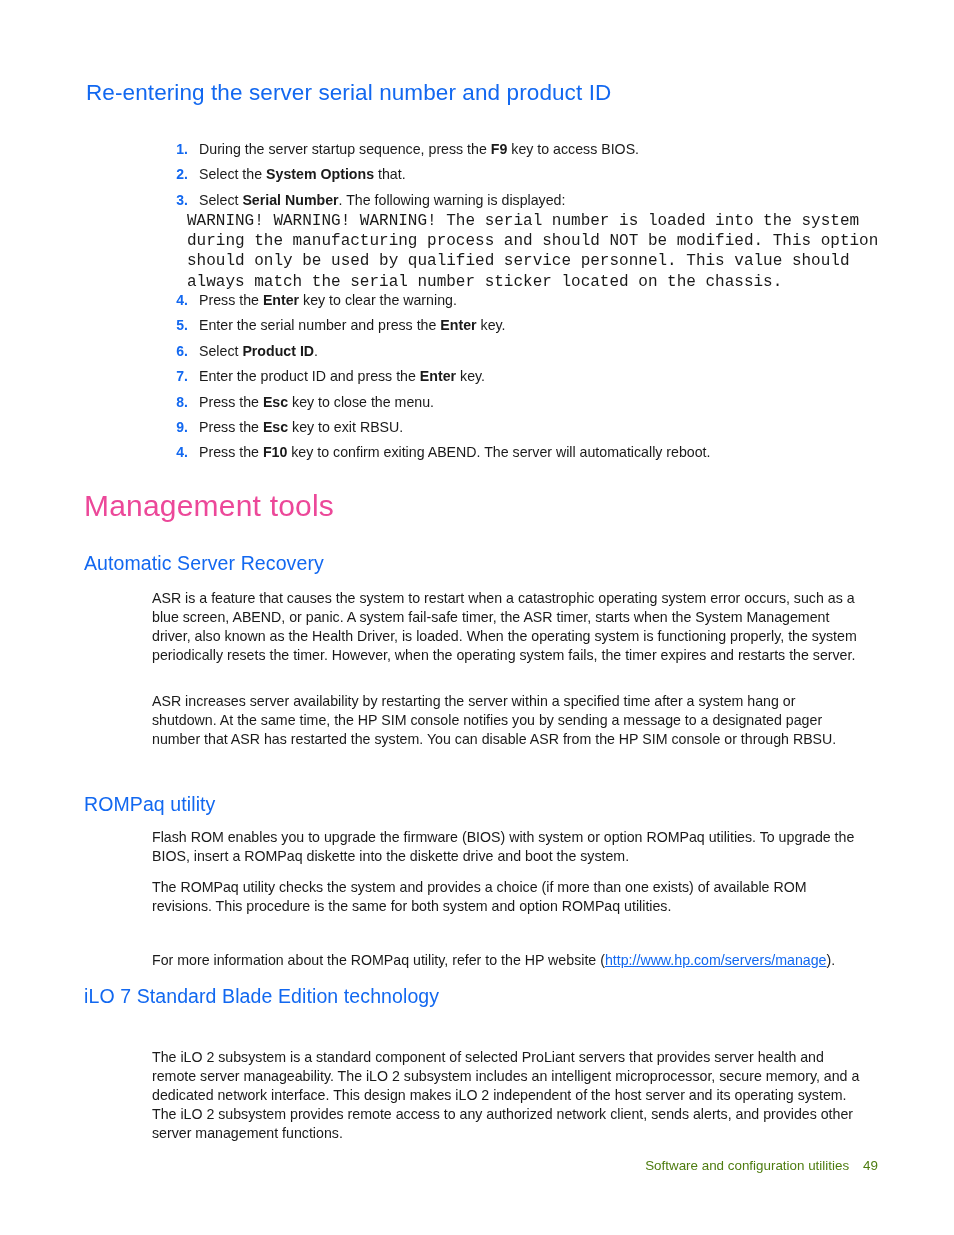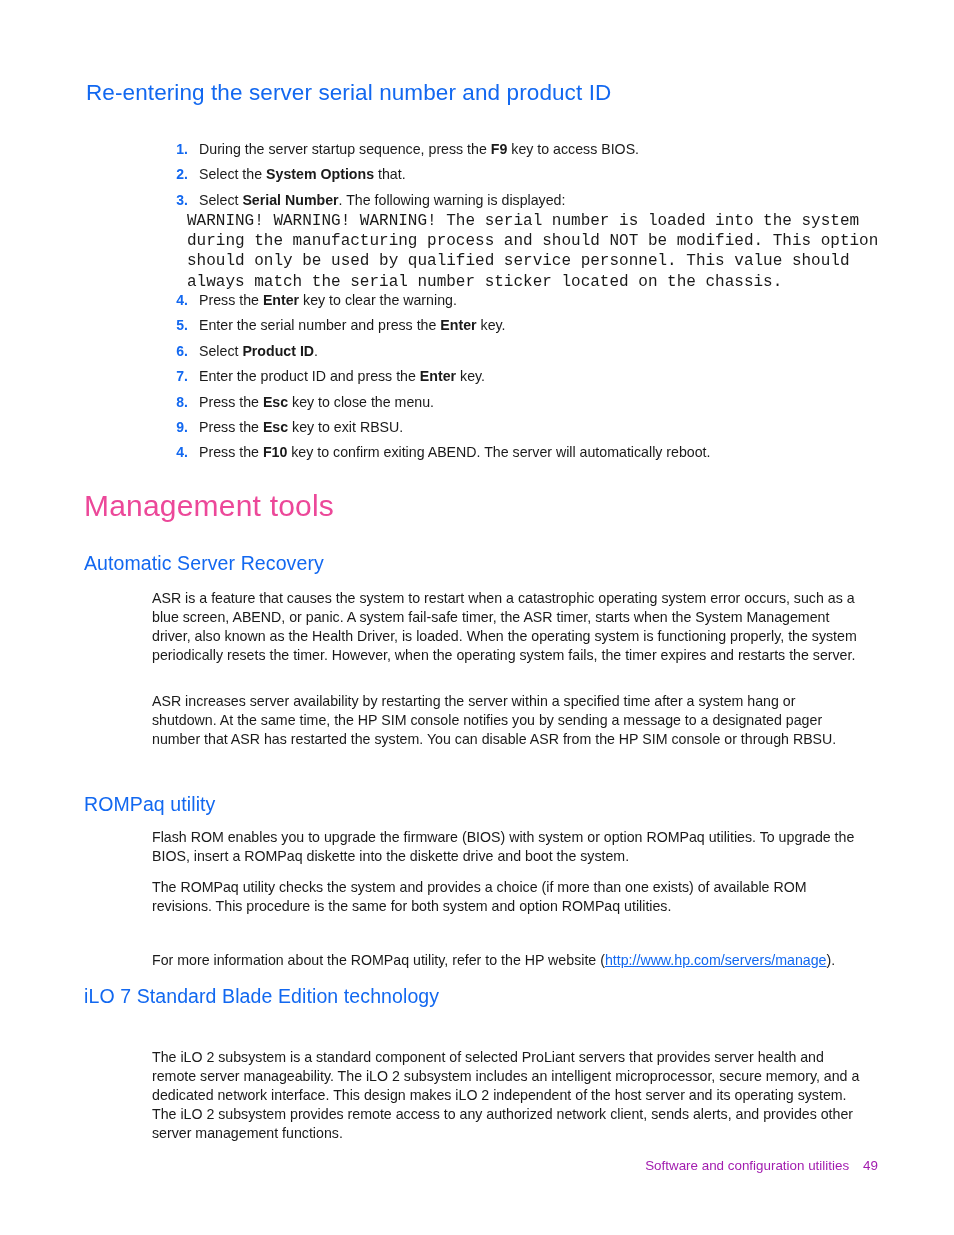--- a/index.html
+++ b/index.html
@@ -116,21 +116,21 @@
   #rompaq-p3    { left: 152px; top: 951px; width: 700px; }
 
   #ilo-title    { left: 84px;  top: 985px; }
   #ilo-p1       { left: 152px; top: 1020px; width: 715px; margin-top: 28px; }
 
   #footer       { left: 0; top: 1158px; width: 954px; }
   .footer-inner {
     text-align: right;
     padding-right: 76px;
     font-size: 13.4px;
-    color: #a21caf;
+    color: #4d7c0f;
   }
   .footer-page { margin-left: 14px; }
 </style>
 </head>
 <body>
 
 <div class="page">
 
   <h2 class="h2 abs" id="sec1-title">Re-entering the server serial number and product ID</h2>
 

